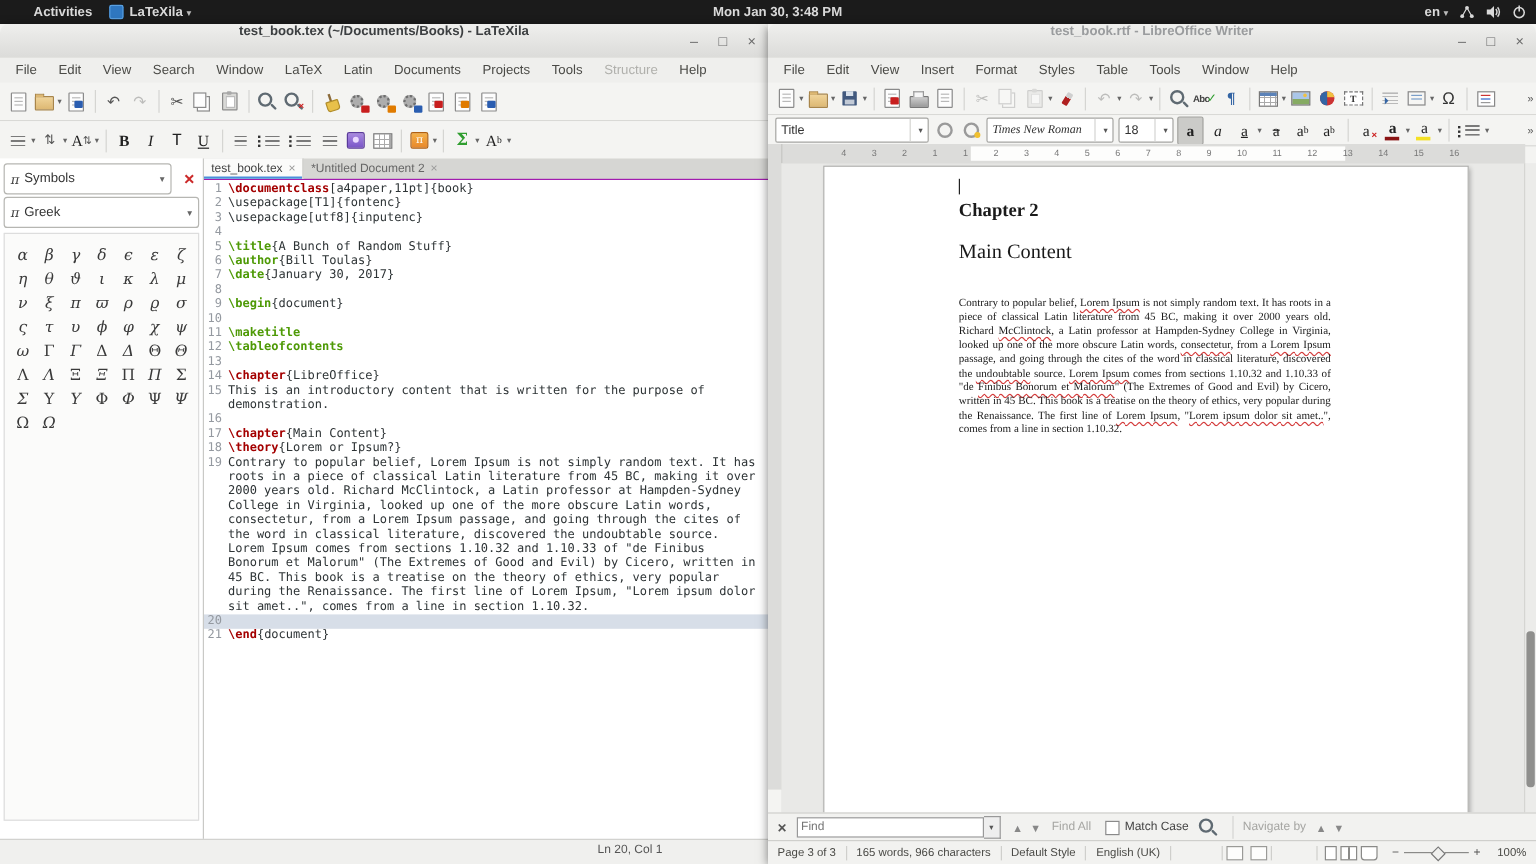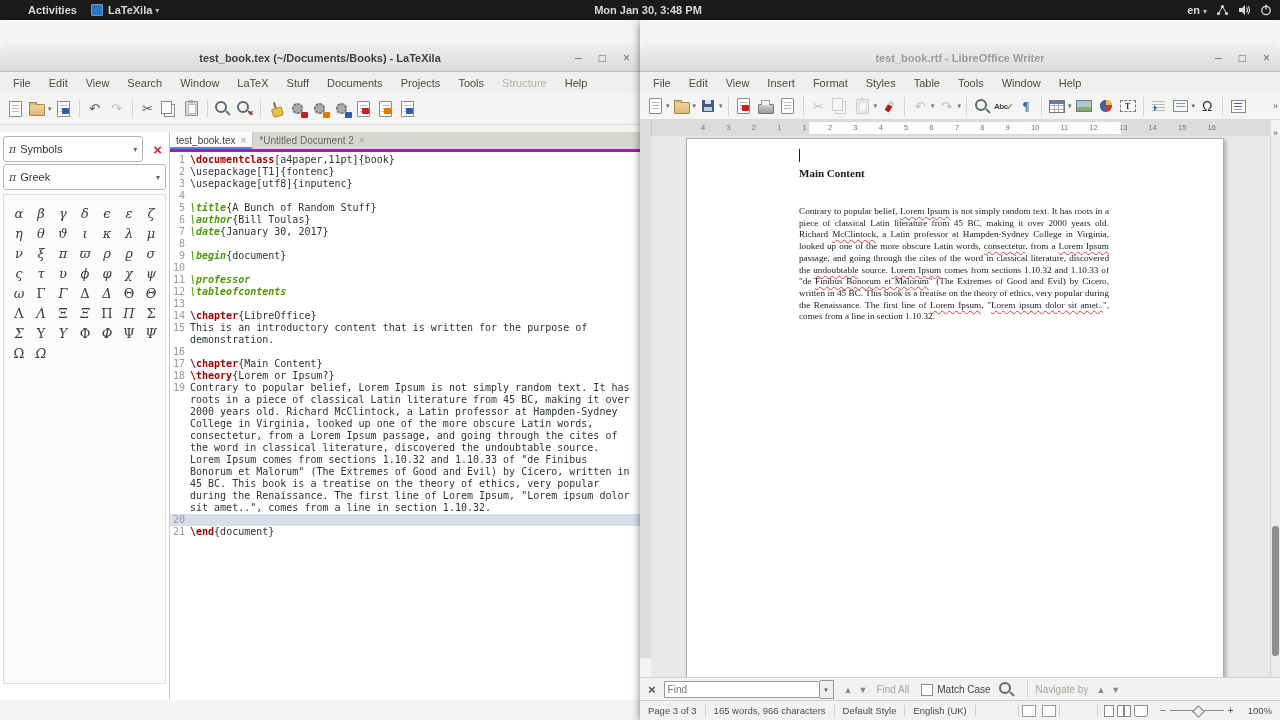--- a/index.html
+++ b/index.html
@@ -14,21 +14,21 @@
     box-shadow:inset 0 0 0 1px #5aa0e0;margin-right:5px;}
   .tb-app{display:flex;align-items:center;}
   .tb-center{position:absolute;left:0;right:0;text-align:center;pointer-events:none;}
   .tb-right{position:absolute;right:8px;top:0;height:20px;display:flex;align-items:center;gap:9px;}
   .caret{font-size:8px;color:#bbb;margin-left:3px;font-weight:normal;}
   .tb-right svg{display:block;}
 
   
   .window{position:absolute;top:20px;height:700px;background:#f4f4f2;box-shadow:0 2px 8px rgba(0,0,0,.5);}
   .titlebar{height:27px;background:linear-gradient(#efefed,#dcdcda);border-bottom:1px solid #bdbdb9;
-    border-radius:7px 7px 0 0;position:relative;display:flex;align-items:center;justify-content:center;margin-top:24px;}
+    border-radius:7px 7px 0 0;position:relative;display:flex;align-items:flex-start;justify-content:center;}
   .titlebar .title{font-size:11px;font-weight:bold;color:#3c3f41;}
   .titlebar.inactive .title{color:#9a9c9e;}
   .winbtns{position:absolute;right:10px;top:0;height:27px;display:flex;align-items:center;gap:17px;
     color:#6b6b6b;font-size:12px;}
   .winbtns span{cursor:default;line-height:1;}
   .menubar{height:21px;background:#efefed;display:flex;align-items:center;padding-left:4px;font-size:11px;color:#4a4a46;}
   .menubar span{padding:0 9px;}
   .menubar .dim{color:#b0b0ac;}
   .toolbar{background:#f4f4f2;border-bottom:1px solid #d9d9d6;display:flex;align-items:center;padding:0 4px;position:relative;}
   .tsep{width:1px;height:19px;background:#d5d5d2;margin:0 4px;flex:none;}
@@ -113,31 +113,31 @@
   .combo .pi{font-family:"DejaVu Serif",serif;font-style:italic;margin-right:4px;color:#444;}
   .side-row1{display:flex;align-items:center;gap:6px;margin-bottom:2px;}
   .side-row1 .combo{flex:1;margin-bottom:0;}
   .panel-close{color:#cc2a2a;font-size:15px;font-weight:bold;padding:0 4px;line-height:1;}
   .symgrid{margin-top:4px;border:1px solid #ddd;background:#fbfbfa;height:490px;
     display:flex;flex-wrap:wrap;align-content:flex-start;padding:8px 2px 0 4px;box-sizing:border-box;}
   .sym{width:22px;height:20px;display:inline-flex;align-items:center;justify-content:center;
     font-family:"DejaVu Serif",serif;font-size:13px;color:#3a3a3a;}
   .sym.it{font-style:italic;}
   .ltx-edit{flex:1;display:flex;flex-direction:column;background:#fff;min-width:0;}
-  .tabbar{height:17px;background:#d6d6d3;display:flex;align-items:stretch;border-bottom:3px solid #a21caf;flex:none;}
+  .tabbar{height:17px;background:#d6d6d3;display:flex;align-items:stretch;border-bottom:1px solid #a21caf;flex:none;}
   .tab{display:flex;align-items:center;gap:5px;padding:0 6px;font-size:10px;color:#666;}
   .tab.active{background:#fbfbfa;border-right:1px solid #c2c2bf;box-shadow:inset 0 -2px 0 #4a90d9;color:#444;}
   .tab .x{color:#999;font-size:10px;}
   .codearea{flex:1;overflow:hidden;font-family:"DejaVu Sans Mono",monospace;font-size:10px;line-height:12px;padding-top:2px;}
   .code-line{display:flex;}
   .code-line.current{background:#d7dee8;gap:44px;}
   .gut{width:15px;flex:none;text-align:right;color:#9499a0;padding-right:5px;}
   .src{flex:1;white-space:pre-wrap;word-break:break-word;color:#2e3436;padding-right:6px;}
   .src .kw{color:#a40000;font-weight:bold;}
-  .src .env{color:#4e9a06;font-weight:bold;font-style:italic;}
+  .src .env{color:#4e9a06;font-weight:bold;}
   .ltx-status{position:absolute;left:0;right:0;bottom:0;height:20px;background:#f0f0ee;border-top:1px solid #d2d2cf;}
   .ltx-pos{position:absolute;left:498px;top:3px;font-size:10px;color:#555;}
 
   
   .win-writer{left:640px;width:640px;}
   .fmt-combo{height:19px;border:1px solid #a5a5a2;background:#fff;border-radius:2px;display:flex;align-items:center;
     font-size:10.5px;color:#333;padding:0 4px;position:relative;margin:0 2px;}
   .fmt-combo .cdd{margin-left:auto;padding-left:6px;font-size:7px;color:#555;border-left:1px solid #d5d5d2;height:100%;display:flex;align-items:center;margin-right:-2px;padding-right:2px;}
   .pressed{background:#cbcbc8;border:1px solid #a3a3a0;border-radius:2px;}
   .ruler{position:absolute;left:11px;top:100px;right:9px;height:16px;background:#dcdcda;border-bottom:1px solid #c2c2bf;}
@@ -145,21 +145,21 @@
   .ruler-nums{position:absolute;left:50px;right:55px;top:3px;display:flex;justify-content:space-between;
     font-size:7.5px;color:#777;}
   .vruler{position:absolute;left:0;top:100px;width:11px;bottom:62px;background:#dcdcda;border-right:1px solid #c6c6c3;}
   .docarea{position:absolute;left:11px;top:116px;right:9px;height:542px;background:#e9e9e7;overflow:hidden;}
   .vscroll{position:absolute;right:0;top:116px;width:9px;height:542px;background:#ececea;border-left:1px solid #d5d5d2;}
   .vthumb{position:absolute;left:1px;right:1px;top:72%;height:24%;background:#8f8f8d;border-radius:3px;}
   .page{position:absolute;left:35px;top:2px;width:536px;height:620px;background:#fff;border:1px solid #aeaeac;box-shadow:2px 2px 4px rgba(0,0,0,.28);}
   .page-inner{position:absolute;left:112px;right:114px;top:28px;font-family:"Liberation Serif",serif;color:#1a1a1a;}
   .caret-line{position:absolute;left:112px;top:10px;width:1px;height:13px;background:#222;}
   .doc-h1{font-size:15.5px;font-weight:bold;margin:0 0 15px 0;}
-  .doc-h1b{font-size:11px;font-weight:bold;margin:0 0 27px 0;}
+  .doc-h1b{font-size:17px;font-weight:normal;margin:0 0 27px 0;}
   .doc-h2{font-size:12.5px;font-weight:bold;margin:0 0 10px 0;}
   .doc-h2 .secnum{margin-right:10px;}
   .doc-p{font-size:9.2px;line-height:11.7px;text-align:justify;margin:0;}
   .sp{text-decoration:underline;text-decoration-style:wavy;text-decoration-color:#d43c3c;text-decoration-thickness:1px;text-underline-offset:1.5px;}
   .findbar{position:absolute;left:0;right:0;bottom:19px;height:23px;background:#f2f2f0;border-top:1px solid #cfcfcc;
     display:flex;align-items:center;padding-left:8px;font-size:10px;color:#444;}
   .findbar .fclose{color:#555;font-size:13px;font-weight:bold;margin-right:8px;}
   .find-input{width:148px;height:15px;border:1px solid #999;background:#fff;font-size:10px;padding:0 3px;
     font-family:"Liberation Sans",sans-serif;color:#333;}
   .find-dd{width:13px;height:17px;border:1px solid #999;border-left:none;background:#eee;display:inline-flex;align-items:center;justify-content:center;font-size:7px;color:#555;}
@@ -233,21 +233,21 @@
         <span>×</span>
       </span>
     </div>
     <div class="menubar">
         <span class="">File</span>
         <span class="">Edit</span>
         <span class="">View</span>
         <span class="">Search</span>
         <span class="">Window</span>
         <span class="">LaTeX</span>
-        <span class="">Stuff</span>
+        <span class="">Latin</span>
         <span class="">Documents</span>
         <span class="">Projects</span>
         <span class="">Tools</span>
         <span class="dim">Structure</span>
         <span class="">Help</span>
       </div>
 
     <div class="toolbar" style="height:31px">
       <span class="ico">
           <span class="sh-doc">
@@ -507,21 +507,21 @@
             <div class="code-line">
               <span class="gut">9</span>
               <span class="src"><span class="env">\begin</span><span>{document}</span></span>
             </div>
             <div class="code-line">
               <span class="gut">10</span>
               <span class="src">​</span>
             </div>
             <div class="code-line">
               <span class="gut">11</span>
-              <span class="src"><span class="env">\professor</span></span>
+              <span class="src"><span class="env">\maketitle</span></span>
             </div>
             <div class="code-line">
               <span class="gut">12</span>
               <span class="src"><span class="env">\tableofcontents</span></span>
             </div>
             <div class="code-line">
               <span class="gut">13</span>
               <span class="src">​</span>
             </div>
             <div class="code-line">
@@ -553,20 +553,23 @@
               <span class="src">​</span>
             </div>
             <div class="code-line">
               <span class="gut">21</span>
               <span class="src"><span class="kw">\end</span><span>{document}</span></span>
             </div>
           </div>
       </div>
     </div>
 
+    <div class="ltx-status">
+      <span class="ltx-pos">Ln 20, Col 1</span>
+    </div>
   </div>
 
   <div class="window win-writer">
     <div class="titlebar inactive">
       <span class="title">test_book.rtf - LibreOffice Writer</span>
       <span class="winbtns">
         <span>–</span>
         <span>□</span>
         <span>×</span>
       </span>
@@ -769,20 +772,21 @@
           <span class="">15</span>
           <span class="">16</span>
         </div>
     </div>
     <div class="vruler"></div>
 
     <div class="docarea">
       <div class="page">
         <span class="caret-line"></span>
         <div class="page-inner">
+          <div class="doc-h1">Chapter 2</div>
           <div class="doc-h1b">Main Content</div>
           <p class="doc-p"><span>Contrary to popular belief, </span><span class="sp">Lorem Ipsum</span><span> is not simply random text. It has roots in a piece of classical Latin literature from 45 BC, making it over 2000 years old. Richard </span><span class="sp">McClintock</span><span>, a Latin professor at Hampden-Sydney College in Virginia, looked up one of the more obscure Latin words, </span><span class="sp">consectetur</span><span>, from a </span><span class="sp">Lorem Ipsum</span><span> passage, and going through the cites of the word in classical literature, discovered the </span><span class="sp">undoubtable</span><span> source. </span><span class="sp">Lorem Ipsum</span><span> comes from sections 1.10.32 and 1.10.33 of "de </span><span class="sp">Finibus Bonorum et Malorum</span><span>" (The Extremes of Good and Evil) by Cicero, written in 45 BC. This book is a treatise on the theory of ethics, very popular during the Renaissance. The first line of </span><span class="sp">Lorem Ipsum</span><span>, "</span><span class="sp">Lorem ipsum dolor sit amet..</span><span>", comes from a line in section 1.10.32.</span></p>
         </div>
       </div>
     </div>
     <div class="vscroll">
       <div class="vthumb"></div>
     </div>
 
     <div class="findbar">

